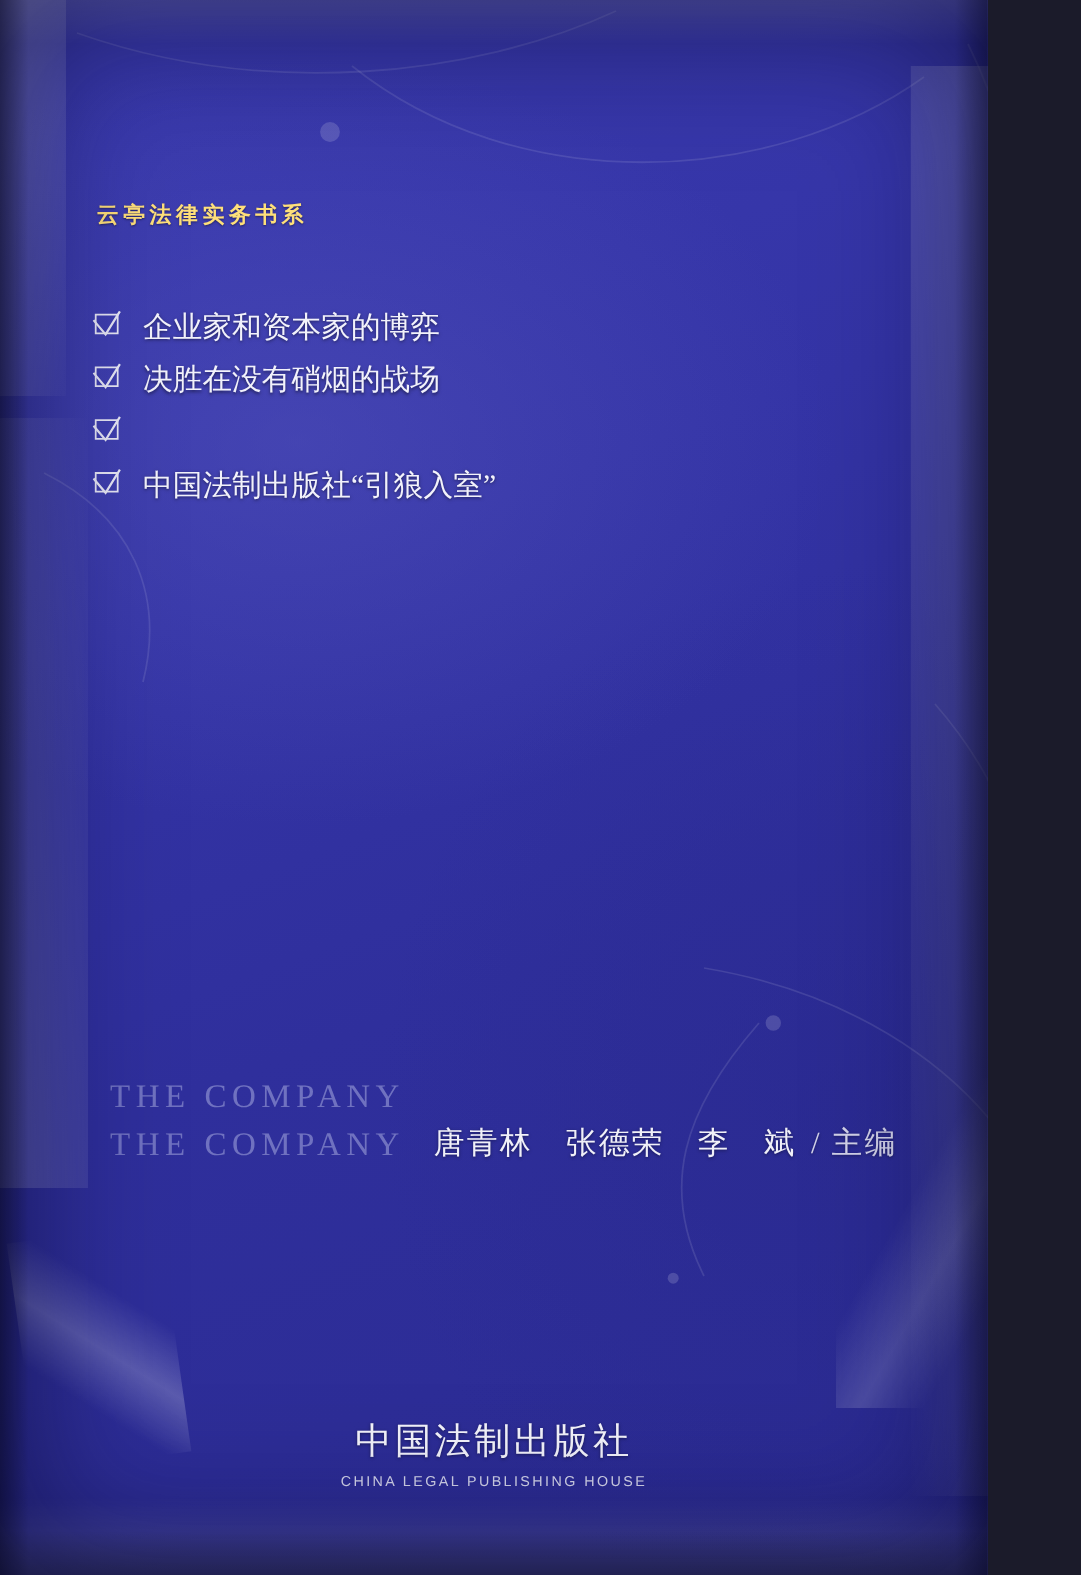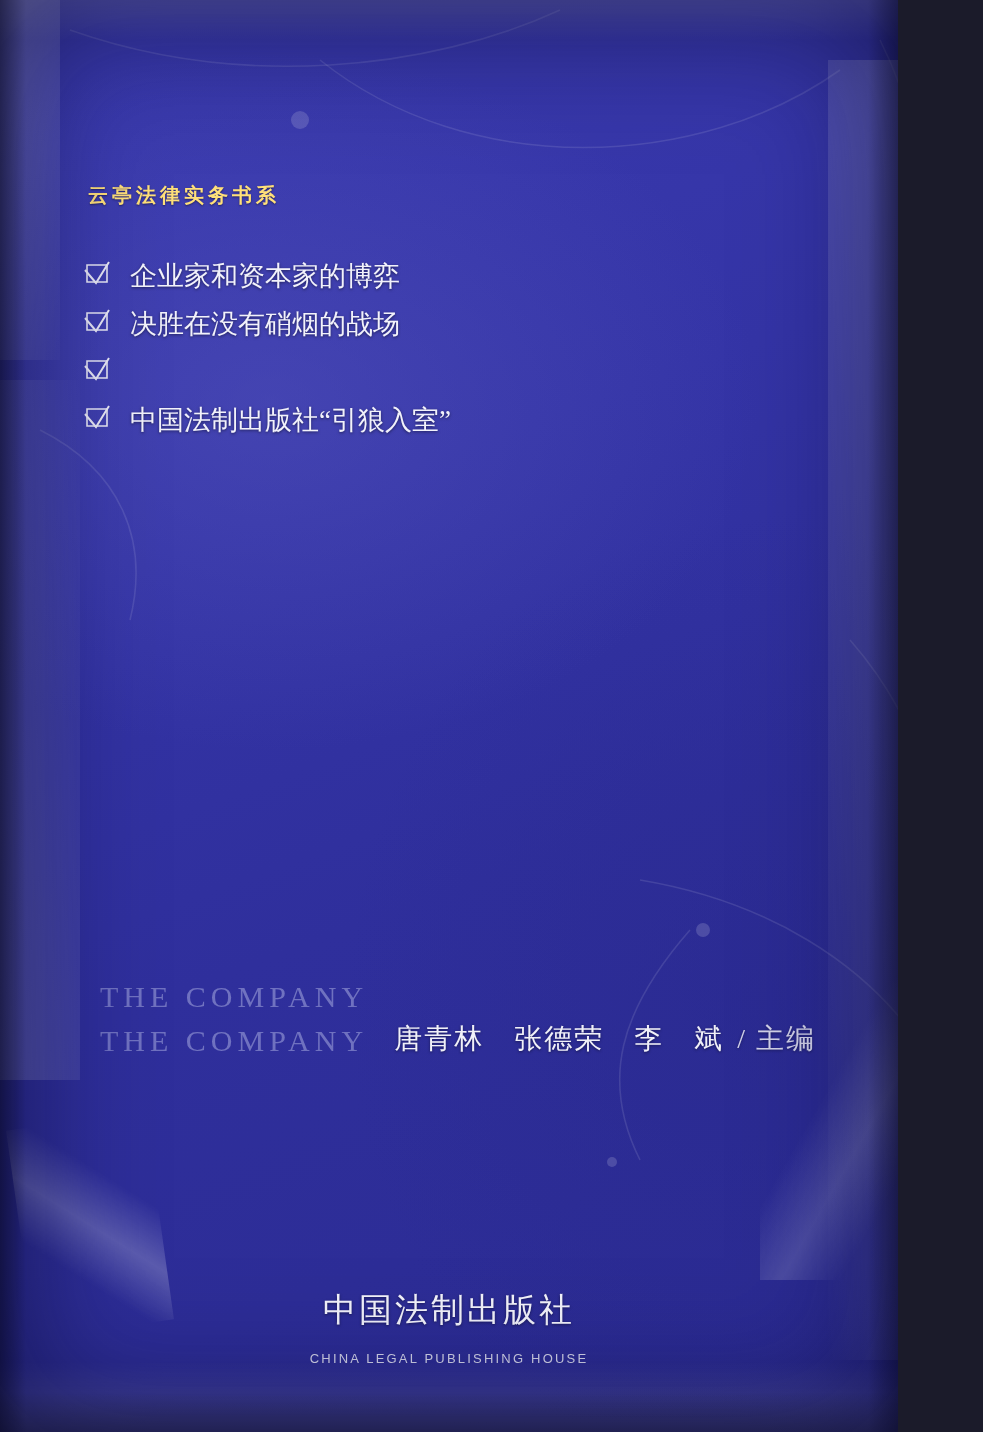--- a/index.html
+++ b/index.html
@@ -51,21 +51,21 @@
     font-size: 20px;
     font-weight: bold;
     letter-spacing: 4px;
     font-family: "Liberation Serif", serif;
     text-shadow: 0 1px 2px rgba(0,0,0,0.45);
   }
 
   .bullets {
     position: absolute;
     left: 84px;
-    top: 252px;
+    top: 273px;
     width: 560px;
   }
   .bullet {
     display: flex;
     align-items: center;
     height: 48px;
     color: #f2f2fb;
     font-size: 27px;
     font-family: "Liberation Serif", serif;
     text-shadow: 0 1px 3px rgba(0,0,0,0.5);
@@ -160,21 +160,21 @@
     text-align: center;
   }
   .pub-cn {
     color: #f3f3fb;
     font-size: 33px;
     letter-spacing: 3px;
     font-family: "Liberation Serif", serif;
     text-shadow: 0 1px 3px rgba(0,0,0,0.45);
   }
   .pub-en {
-    margin-top: 18px;
+    margin-top: 6px;
     color: #d8d9ee;
     font-size: 13px;
     letter-spacing: 2.2px;
     font-family: "Liberation Sans", sans-serif;
   }
 
   .vignette {
     position: absolute;
     inset: 0;
     pointer-events: none;

